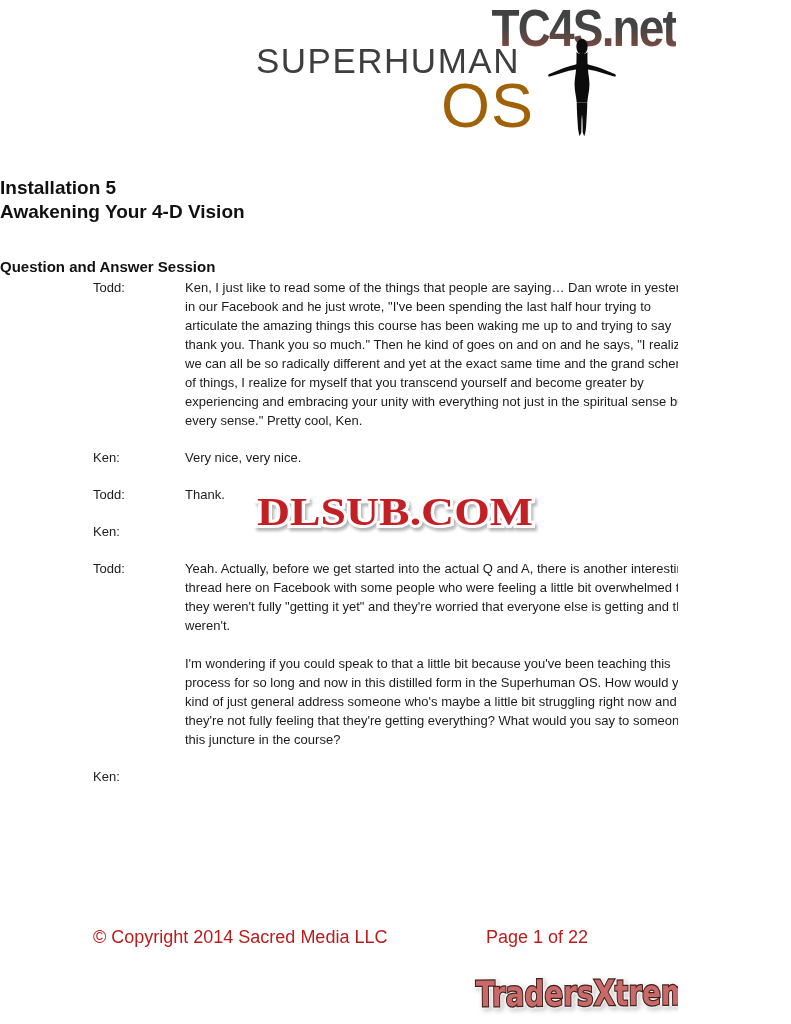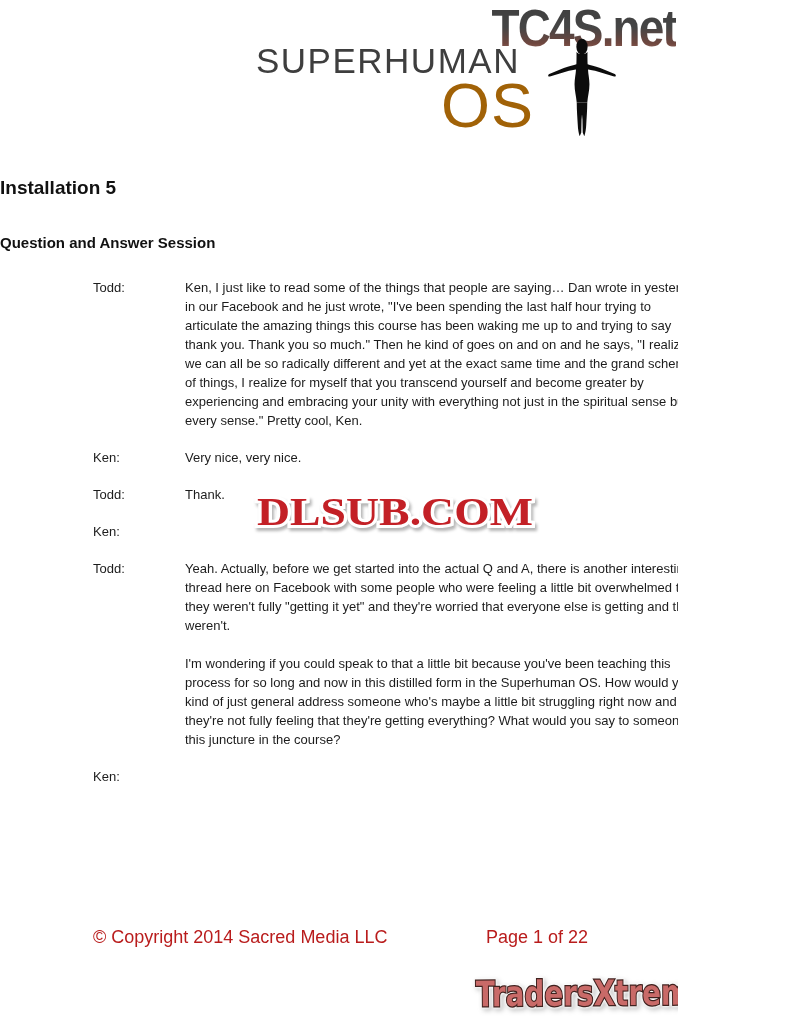--- a/index.html
+++ b/index.html
@@ -94,20 +94,21 @@
       <g fill="#0c0c0c">
         <ellipse cx="40" cy="9.5" rx="6.2" ry="8.8"></ellipse>
         <path d="M34 15 C35 18.5 45 18.5 46 15 C46 21 46 26 46.2 29 C49 30 54 31 60 33 L76 39.5 C78 40.3 77.5 43 75.3 42.4 L58 37 C53 35.6 48.3 34.8 46.6 34.6 C46.9 40 48.2 45 48.2 51 C48.2 58 46.5 64 45.8 71 L34.2 71 C33.5 64 31.8 58 31.8 51 C31.8 45 33.1 40 33.4 34.6 C31.7 34.8 27 35.6 22 37 L4.7 42.4 C2.5 43 2 40.3 4 39.5 L20 33 C26 31 31 30 33.8 29 C34 26 34 21 34 15 Z"></path>
         <path d="M34.2 71 C34.2 80 35 88 35.3 95 C35.5 100 36.3 105.5 37.5 108 L39.2 104 L39.5 90 L40 84 L40.5 90 L40.8 104 L42.5 108 C43.7 105.5 44.5 100 44.7 95 C45 88 45.8 80 45.8 71 Z"></path>
       </g>
     </svg>
   </div>
 
   <div class="title-block">
     <div class="title-line">Installation 5</div>
+    <div class="title-line">Awakening Your 4-D Vision</div>
     <div class="subtitle">Question and Answer Session</div>
   </div>
 
   <div class="transcript">
 
     <div class="t-row">
       <div class="speaker">Todd:</div>
       <div class="speech">
         <p>Ken, I just like to read some of the things that people are saying… Dan wrote in yesterday in our Facebook and he just wrote, "I've been spending the last half hour trying to articulate the amazing things this course has been waking me up to and trying to say thank you. Thank you so much." Then he kind of goes on and on and he says, "I realize we can all be so radically different and yet at the exact same time and the grand scheme of things, I realize for myself that you transcend yourself and become greater by experiencing and embracing your unity with everything not just in the spiritual sense but in every sense." Pretty cool, Ken.</p>
       </div>

